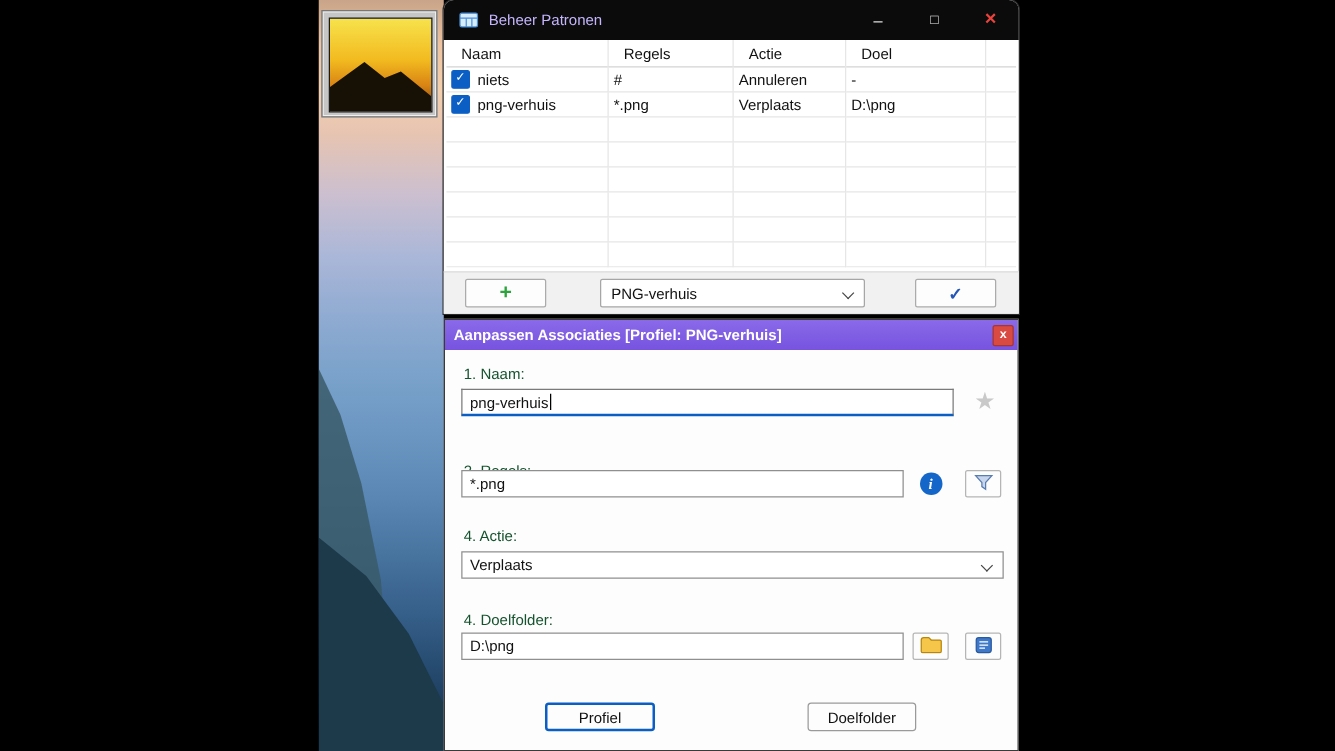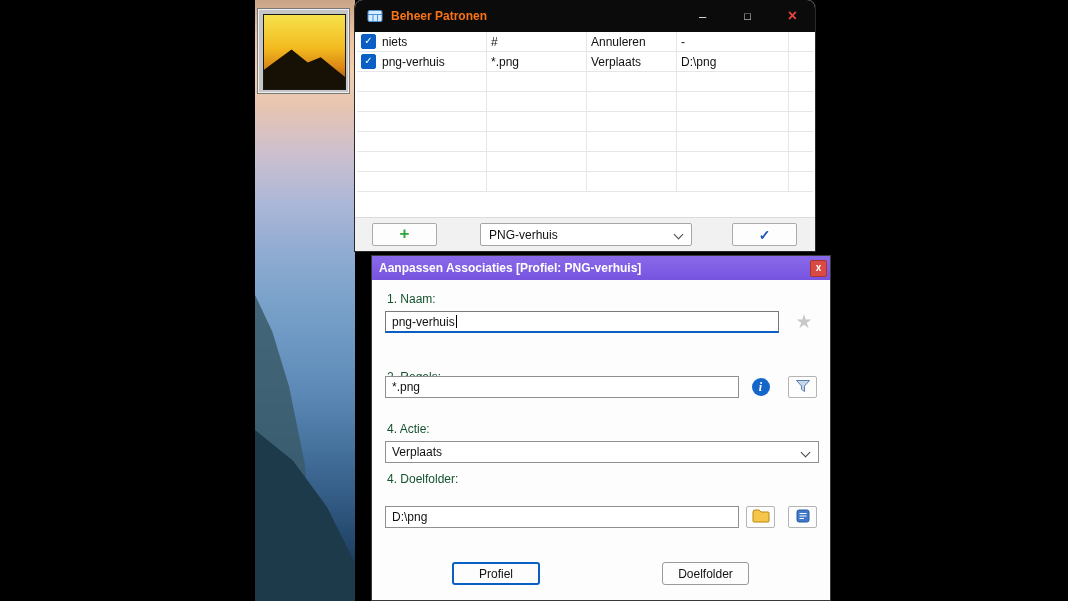--- a/index.html
+++ b/index.html
@@ -24,21 +24,21 @@
     border:1px solid #777;box-shadow:inset 0 0 0 1px #efefef;padding:5px;box-sizing:border-box;}
   .thumb-img{width:100%;height:100%;position:relative;border:1px solid #1a1a1a;overflow:hidden;
     background:linear-gradient(180deg,#f7e24c 0%,#f2ba1f 45%,#d98414 72%,#7e430a 100%);}
   .mountain{position:absolute;bottom:0;left:0;width:100%;height:58%;background:#171004;
     clip-path:polygon(0 100%,0 55%,34% 8%,54% 38%,70% 26%,100% 72%,100% 100%);}
   
   .win1{position:absolute;left:355px;top:0;width:460px;height:251px;background:#fff;
     border-radius:8px 8px 0 0;box-shadow:0 0 0 1px #2a2a2a;}
   .titlebar{height:32px;background:#0b0b0b;border-radius:8px 8px 0 0;display:flex;align-items:center;}
   .appicon{margin:0 8px 0 12px;display:inline-flex;}
-  .title{color:#f97316;font-size:12px;font-weight:bold;}
+  .title{color:#c4b5fd;font-size:12px;}
   .controls{margin-left:auto;display:flex;height:32px;}
   .ctrl{width:45px;height:32px;display:flex;align-items:center;justify-content:center;
     color:#eaeaea;font-size:13px;cursor:default;}
   .ctrl.max{font-size:11px;}
   .ctrl.close{color:#e8433d;font-size:16px;font-weight:bold;}
   
   .table{position:absolute;left:2px;right:2px;top:32px;height:182px;background:#fff;overflow:hidden;}
   .trow{display:flex;height:20px;}
   .trow.header{height:22px;}
   .tcell{border-right:1px solid #e6e6e6;border-bottom:1px solid #e6e6e6;box-sizing:border-box;
@@ -56,29 +56,29 @@
     font-family:"Liberation Sans",sans-serif;cursor:default;}
   .btn-add{left:17px;width:65px;color:#2ca33c;font-size:17px;font-weight:bold;padding-bottom:2px;}
   .btn-check{left:377px;width:65px;color:#2456b8;font-size:14px;font-weight:bold;}
   .profile-select{position:absolute;left:125px;top:5px;width:212px;height:23px;background:#fff;
     border:1px solid #a6a6a6;border-radius:2px;box-sizing:border-box;display:flex;align-items:center;
     padding:0 22px 0 8px;}
   .chev{width:6px;height:6px;border-right:1.4px solid #444;border-bottom:1.4px solid #444;
     transform:rotate(45deg);display:inline-block;position:absolute;right:9px;top:7px;}
   
   .win2{position:absolute;left:355px;top:255px;width:460px;height:346px;background:#fdfdfd;
-    border:1px solid #3a3a3a;box-sizing:border-box;margin-left:16px;}
+    border:1px solid #3a3a3a;box-sizing:border-box;}
   .titlebar2{height:24px;background:linear-gradient(180deg,#8a6ae9,#7753df);display:flex;
     align-items:center;padding:0 3px 0 7px;}
   .title2{color:#fff;font-weight:bold;font-size:12px;}
   .closex{margin-left:auto;width:15px;height:15px;background:#d94a43;border:1px solid #a83530;
     border-radius:2px;color:#fff;font-size:10px;font-weight:bold;display:flex;align-items:center;
     justify-content:center;line-height:1;cursor:default;}
   .lbl{position:absolute;left:15px;font-size:12px;color:#14532d;}
-  .l1{top:36px;}.l2{top:114px;}.l3{top:166px;}.l4{top:216px;}
+  .l1{top:36px;}.l2{top:114px;}.l3{top:166px;}.l4{top:233px;}
   .tinput{position:absolute;left:13px;height:22px;background:#fff;border:1px solid #8f8f8f;
     box-sizing:border-box;display:flex;align-items:center;padding:0 6px;font-size:12px;}
   .i1{top:55px;width:394px;border:1px solid #7a7a7a;border-bottom:2px solid #0b5fc4;}
   .i2{top:120px;width:354px;}
   .i3{top:250px;width:354px;}
   .caret{display:inline-block;width:1px;height:13px;background:#000;margin-left:1px;}
   .star{position:absolute;left:420px;top:55px;width:24px;height:22px;color:#c9c9c9;font-size:19px;
     line-height:22px;text-align:center;cursor:default;}
   .iconbtn{position:absolute;height:22px;width:29px;background:#fdfdfd;border:1px solid #b5b5b5;
     border-radius:2px;box-sizing:border-box;display:flex;align-items:center;justify-content:center;
@@ -125,20 +125,27 @@
     </span>
     <span class="title">Beheer Patronen</span>
     <span class="controls">
       <span class="ctrl">–</span>
       <span class="ctrl max">□</span>
       <span class="ctrl close">×</span>
     </span>
   </div>
 
   <div class="table">
+    <div class="trow header">
+      <div class="tcell c1 hdr">Naam</div>
+      <div class="tcell c2 hdr">Regels</div>
+      <div class="tcell c3 hdr">Actie</div>
+      <div class="tcell c4 hdr">Doel</div>
+      <div class="tcell c5 hdr"></div>
+    </div>
     <div class="trow">
       <div class="tcell c1">
         <span class="cb">✓</span>
         <span>niets</span>
       </div>
       <div class="tcell c2">#</div>
       <div class="tcell c3">Annuleren</div>
       <div class="tcell c4">-</div>
       <div class="tcell c5"></div>
     </div>

